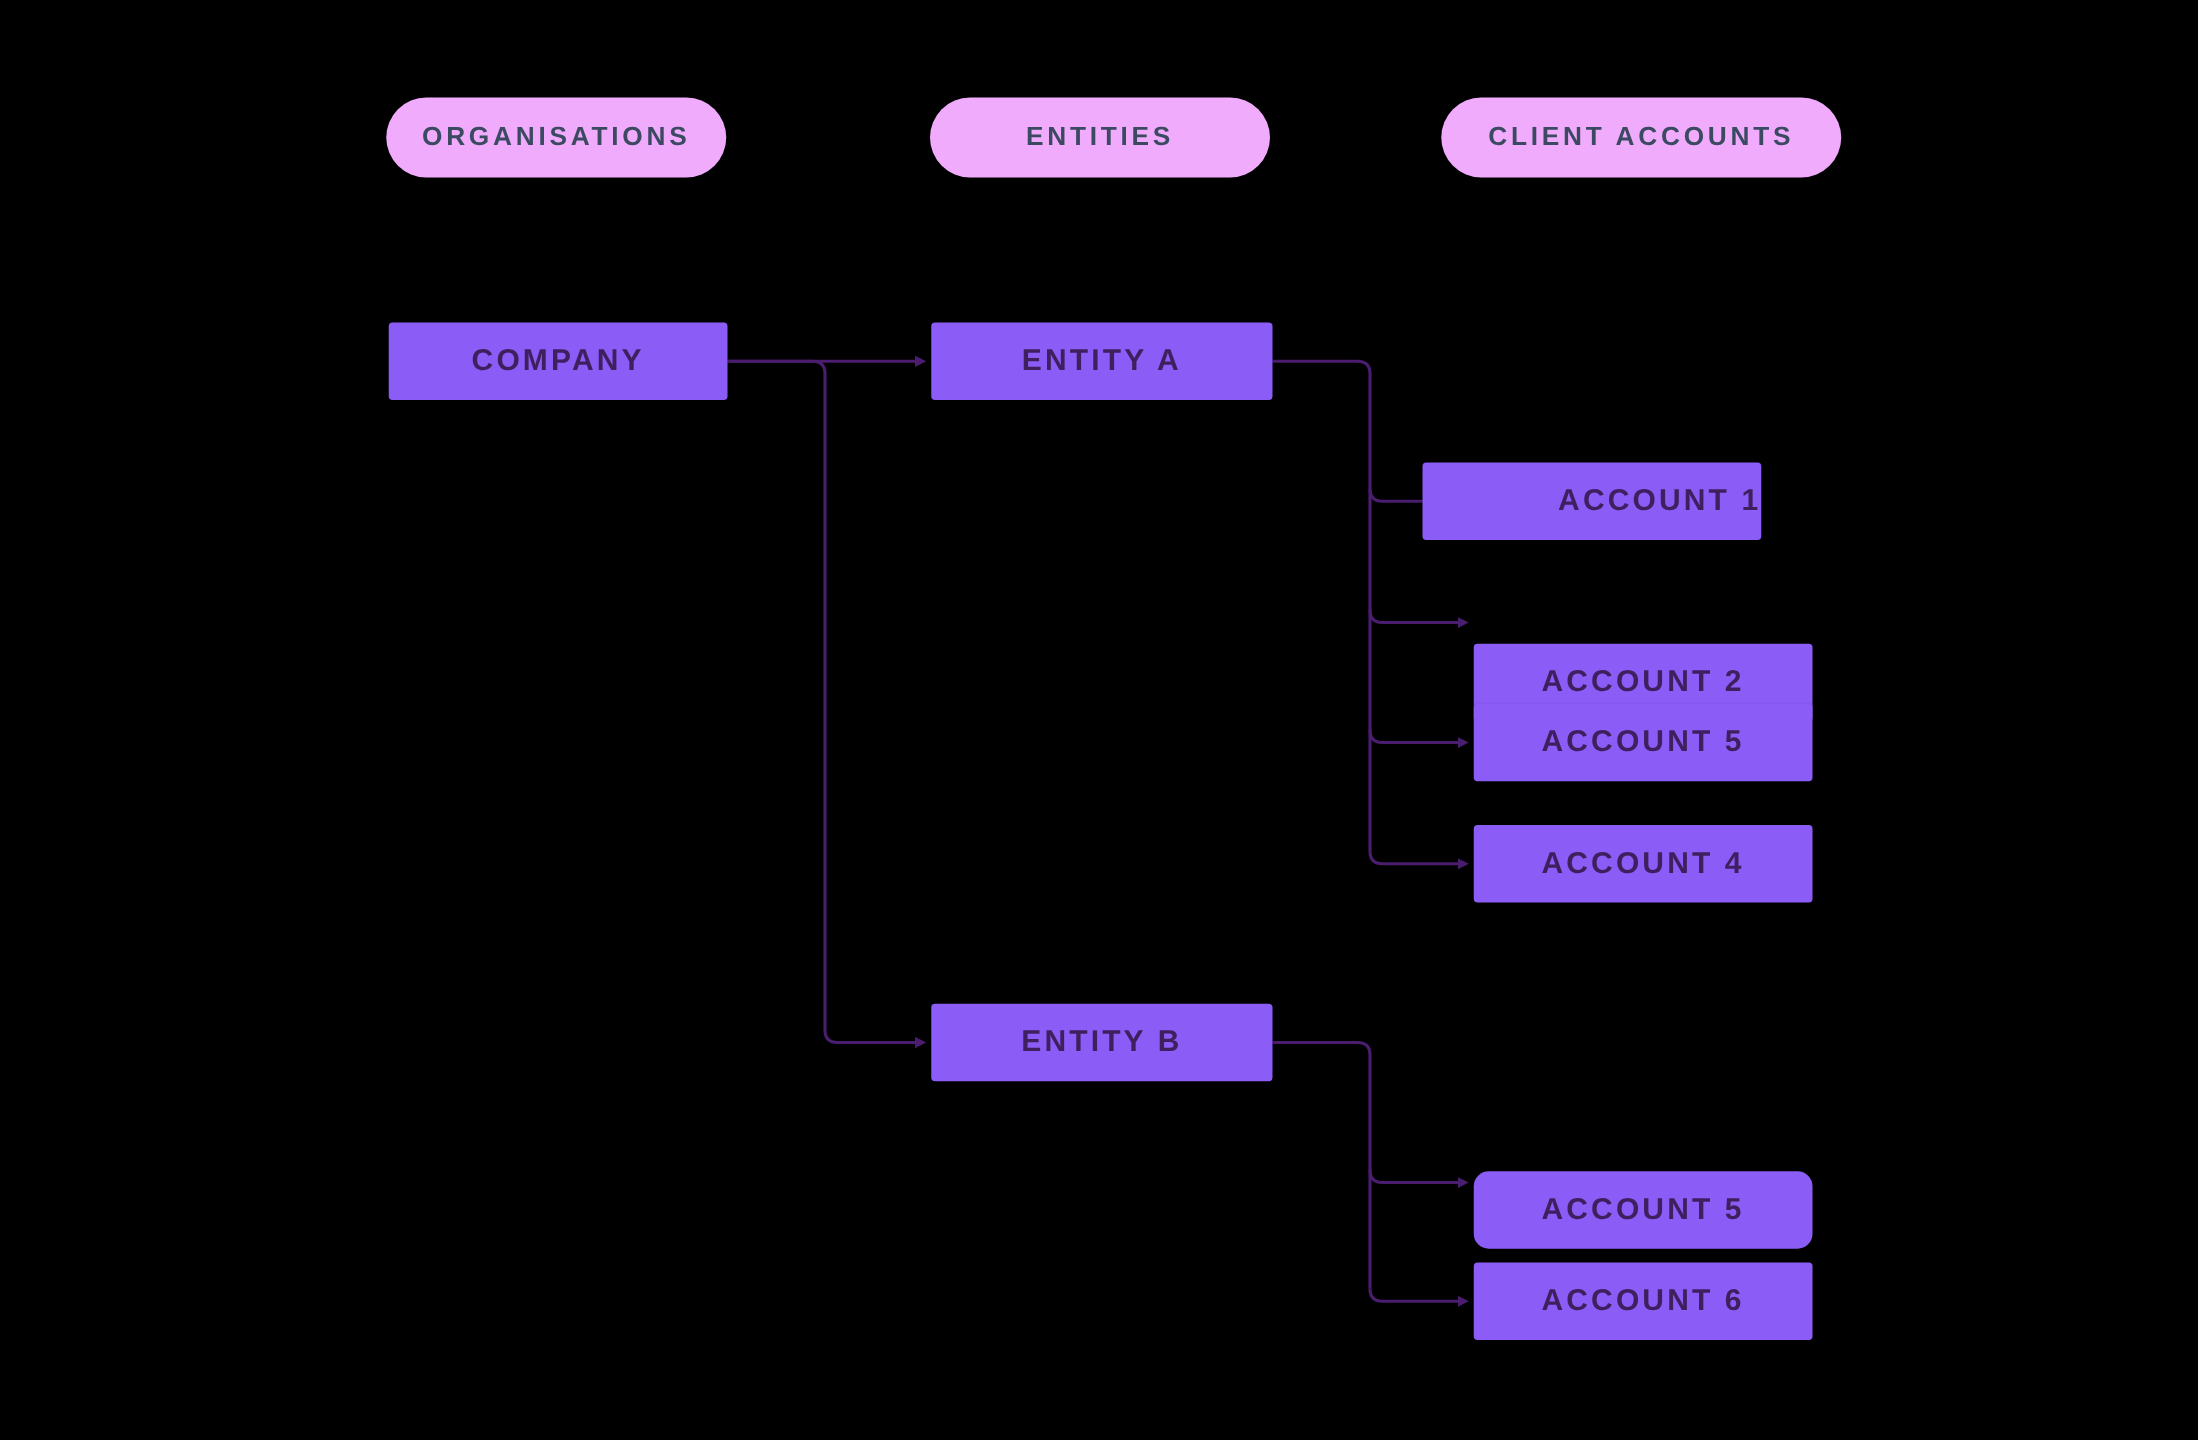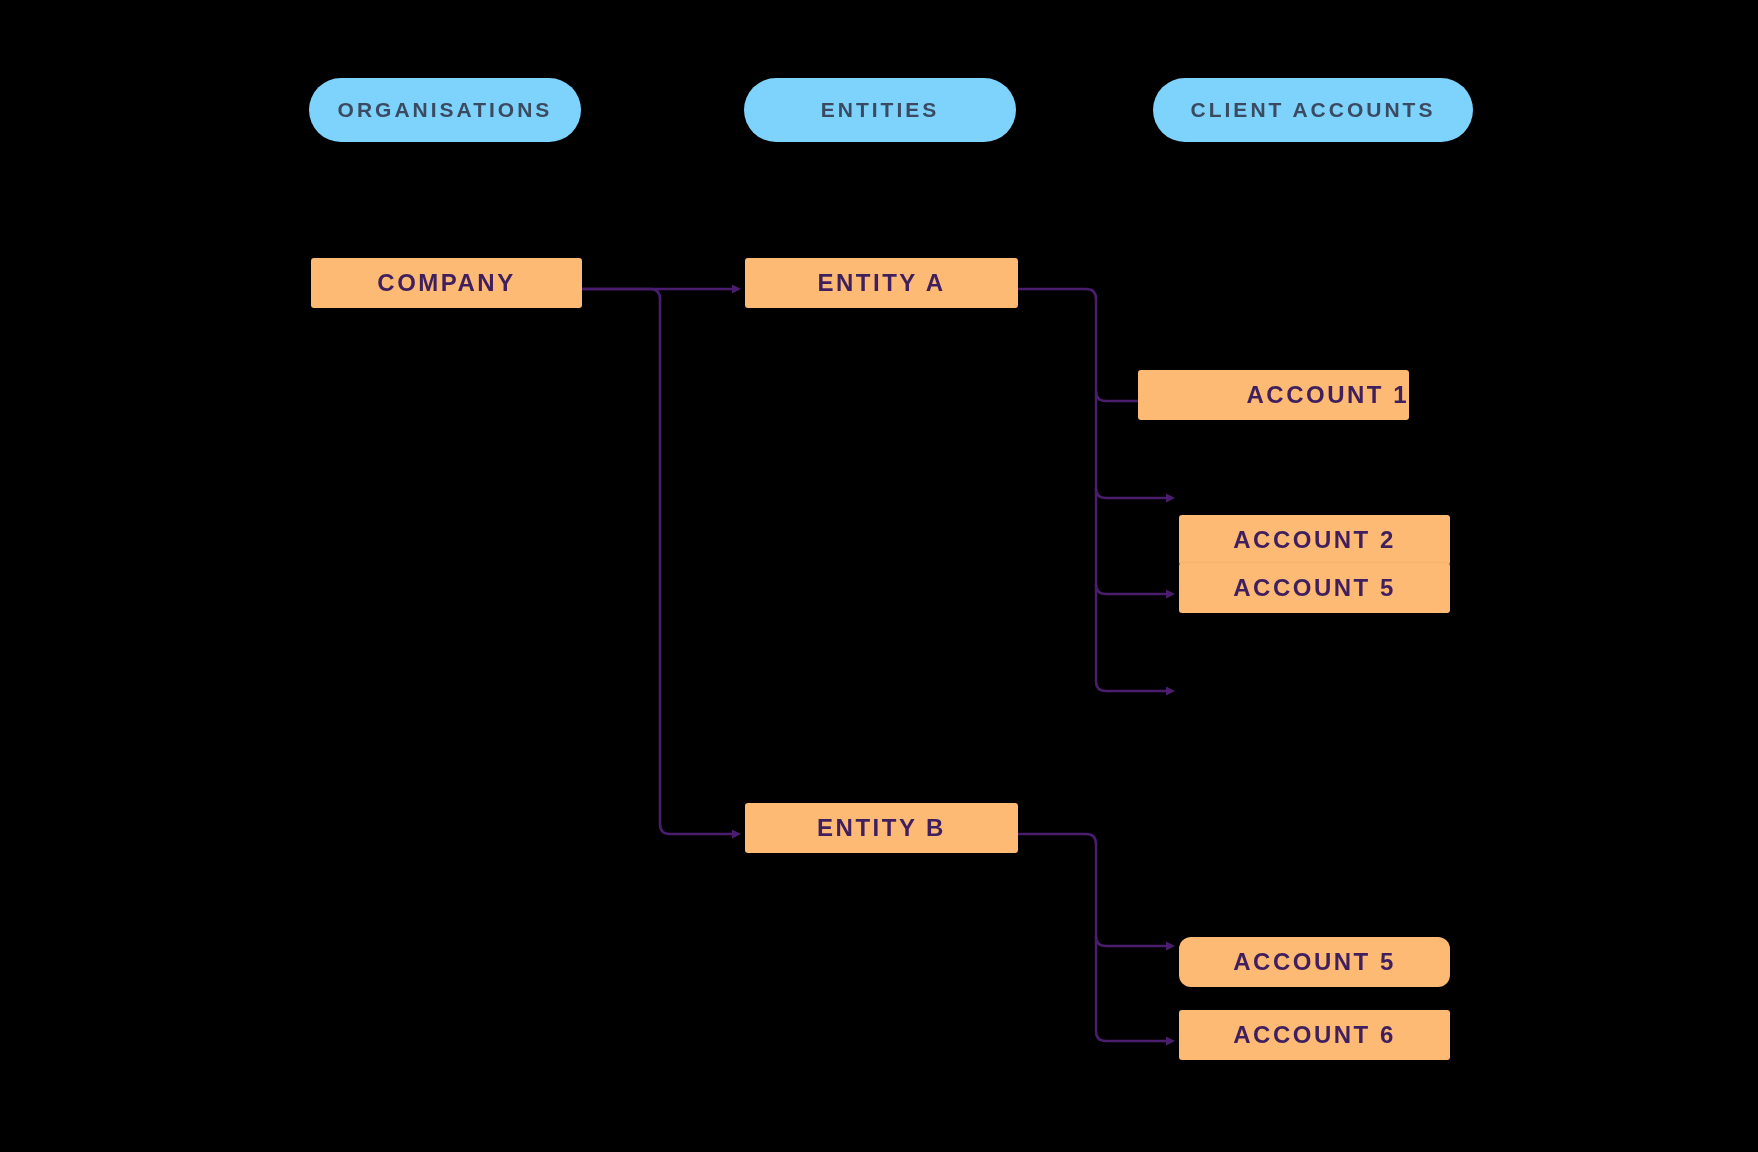--- a/index.html
+++ b/index.html
@@ -20,41 +20,41 @@
     left: 0;
     top: 0;
     width: 1758px;
     height: 1152px;
     z-index: 1;
   }
   .pill {
     position: absolute;
     top: 78px;
     height: 64px;
-    background: #7dd3fc;
+    background: #f0abfc;
     border-radius: 40px;
     display: flex;
     align-items: center;
     justify-content: center;
     transform: translateX(-50%);
     color: #3b4a61;
     font-weight: bold;
     font-size: 21px;
     letter-spacing: 3px;
     z-index: 2;
     box-shadow: 0 1px 3px rgba(0,0,0,0.25);
     white-space: nowrap;
   }
   .pill-organisations { left: 445px; width: 272px; }
   .pill-entities { left: 880px; width: 272px; }
   .pill-client-accounts { left: 1313px; width: 320px; }
   .node {
     position: absolute;
-    height: 50px;
-    background: #fdba74;
+    height: 62px;
+    background: #8b5cf6;
     border-radius: 3px;
     display: flex;
     align-items: center;
     justify-content: center;
     color: #3f1f5e;
     font-weight: bold;
     font-size: 24px;
     letter-spacing: 2.5px;
     z-index: 2;
     box-shadow: 0 1px 3px rgba(0,0,0,0.25);
@@ -124,20 +124,23 @@
   </div>
   <div class="node node-account-1">
     <span>ACCOUNT 1</span>
   </div>
   <div class="node node-account-2">
     <span>ACCOUNT 2</span>
   </div>
   <div class="node node-account-3">
     <span>ACCOUNT 5</span>
   </div>
+  <div class="node node-account-4">
+    <span>ACCOUNT 4</span>
+  </div>
   <div class="node node-account-5">
     <span>ACCOUNT 5</span>
   </div>
   <div class="node node-account-6">
     <span>ACCOUNT 6</span>
   </div>
 
 </div>
 
 </body></html>

